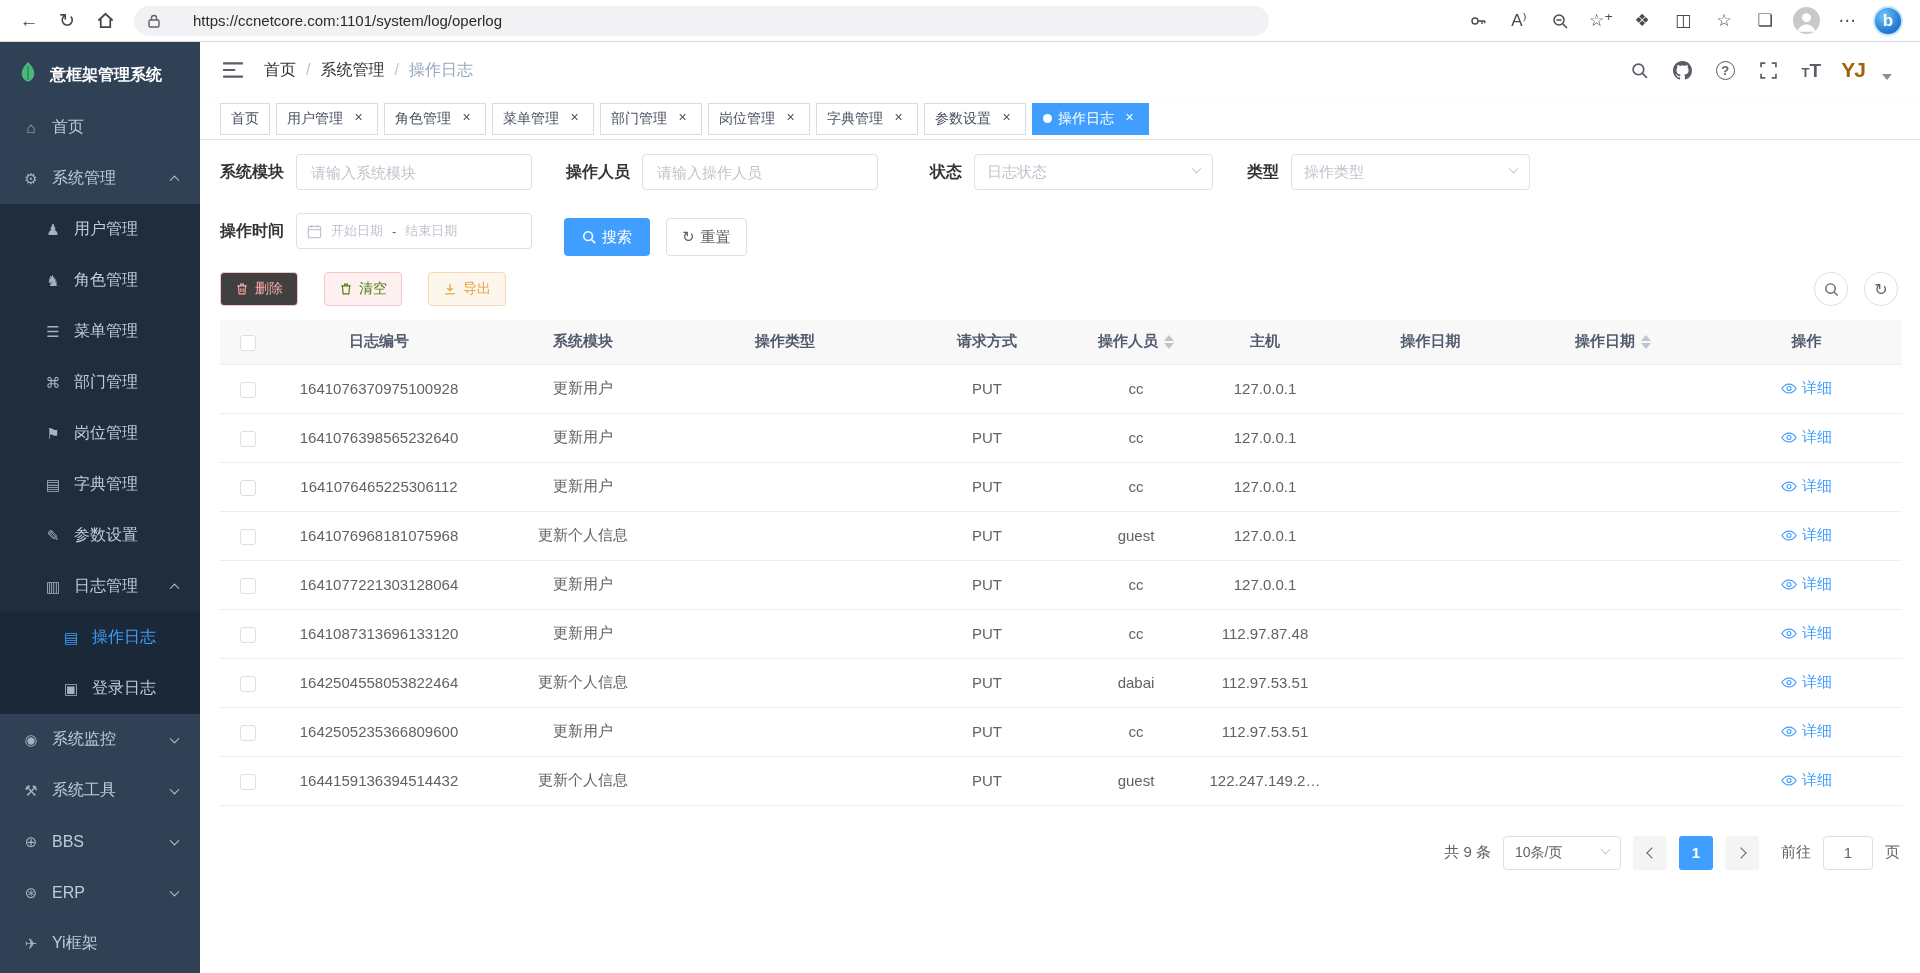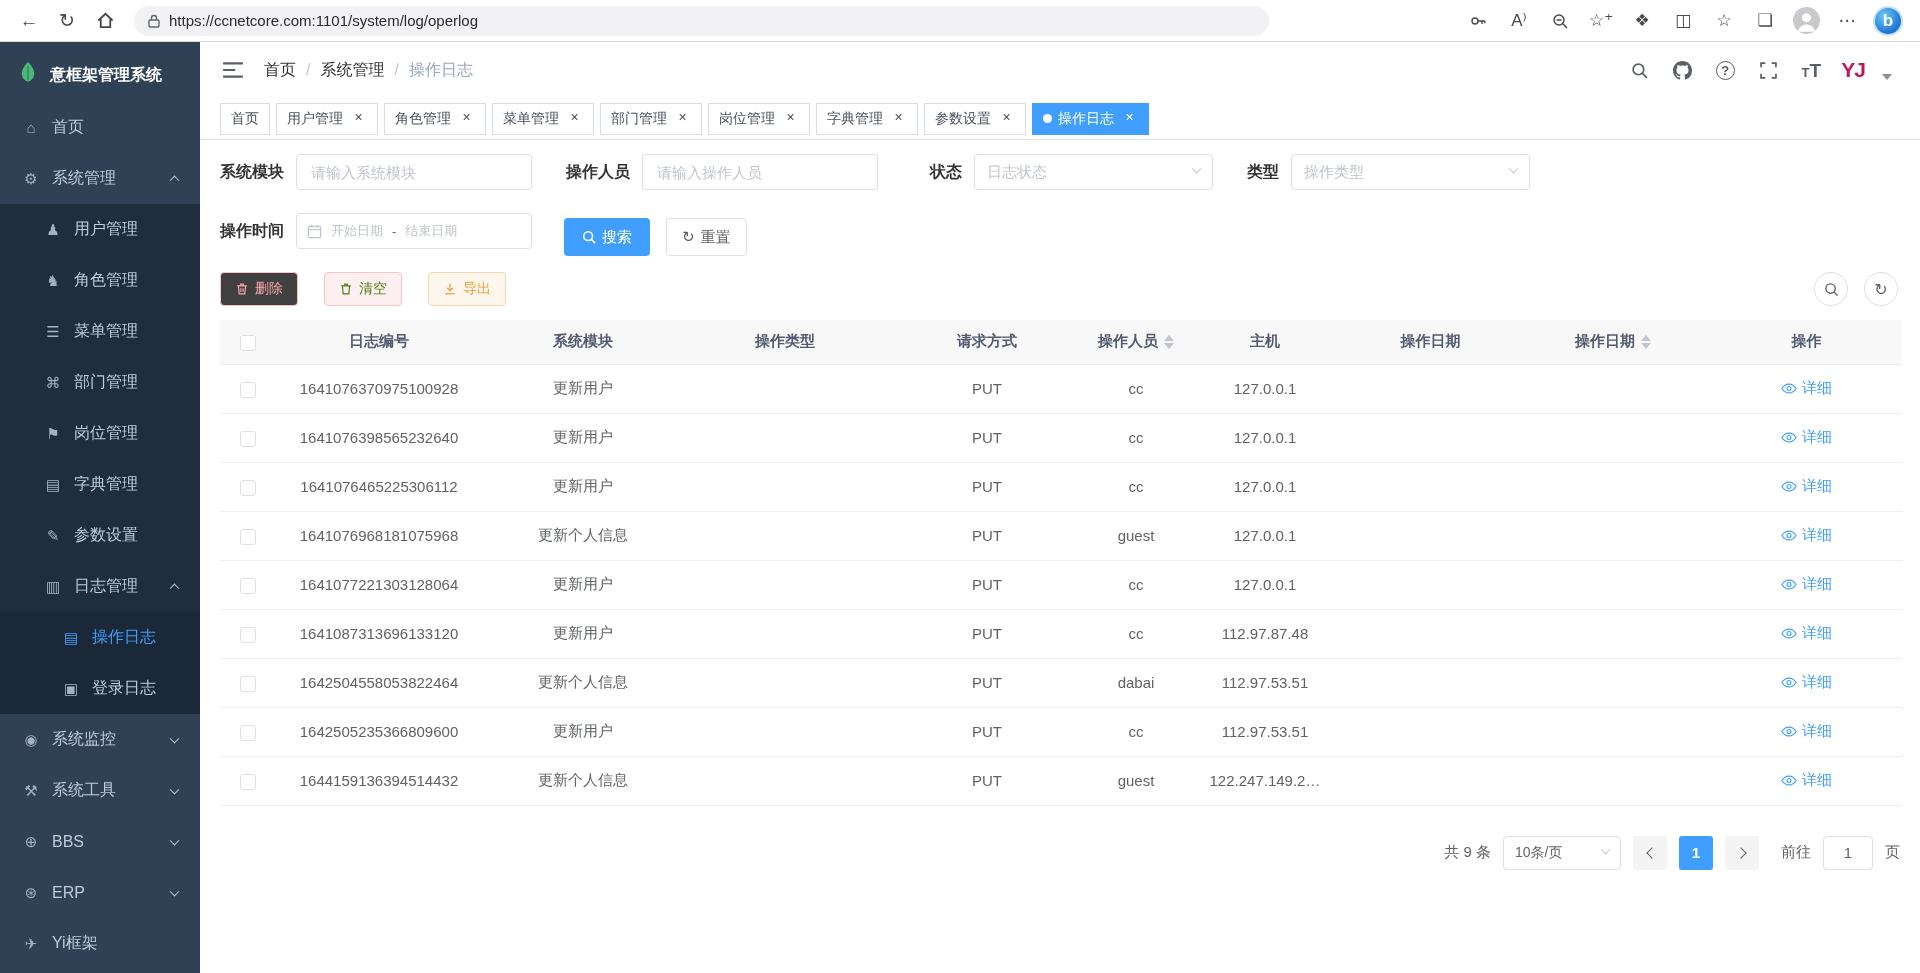--- a/index.html
+++ b/index.html
@@ -3,21 +3,21 @@
 <meta charset="utf-8">
 <style>
   * { box-sizing: border-box; margin: 0; padding: 0; }
   html, body { width: 1920px; height: 973px; overflow: hidden; }
   body { font-family: "Liberation Sans", "DejaVu Sans", sans-serif; background: #fff; position: relative; }
 
   
   .browser { height: 42px; width: 100%; background: #fff; border-bottom: 1px solid #d9d9d9; display: flex; align-items: center; padding: 0 10px; }
   .b-icon { width: 38px; height: 34px; display: flex; align-items: center; justify-content: center; font-size: 19px; color: #474747; border-radius: 6px; cursor: pointer; }
   .address-bar { width: 1135px; height: 30px; margin-left: 10px; background: #f2f2f5; border-radius: 15px; display: flex; align-items: center; padding: 0 14px; gap: 9px; cursor: text; }
-  .url { font-size: 15px; color: #2b2b2b; white-space: nowrap; }
+  .url { font-size: 15px; color: #2b2b2b; white-space: nowrap; margin-left: 24px; }
   .b-right { margin-left: auto; display: flex; align-items: center; gap: 9px; padding-right: 6px; }
   .b-ricon { min-width: 32px; height: 32px; display: flex; align-items: center; justify-content: center; font-size: 17px; color: #4a4a4a; border-radius: 6px; cursor: pointer; }
   .avatar-circle { width: 27px; height: 27px; border-radius: 50%; overflow: hidden; background: #c9c9cd; display: flex; align-items: flex-end; justify-content: center; }
   .bing-circle { width: 30px; height: 30px; border-radius: 50%; background: radial-gradient(circle at 35% 30%, #6ec6f5, #1f74d4 70%); color: #fff; font-weight: bold; font-size: 17px; display: flex; align-items: center; justify-content: center; border: 2px solid #bfe3f8; }
 
   
   .app { position: absolute; top: 42px; left: 0; right: 0; bottom: 0; display: flex; }
   .sidebar { width: 200px; background: #304156; height: 100%; flex-shrink: 0; overflow: hidden; }
   .main { flex: 1; display: flex; flex-direction: column; background: #fff; overflow: hidden; }
 
@@ -40,21 +40,21 @@
   .hamburger { width: 30px; height: 30px; display: flex; align-items: center; justify-content: center; cursor: pointer; }
   .breadcrumb { margin-left: 16px; display: flex; align-items: center; gap: 10px; font-size: 16px; }
   .crumb { color: #303133; cursor: pointer; }
   .crumb.current { color: #97a8be; cursor: default; }
   .crumb-sep { color: #c0c4cc; }
   .nav-right { margin-left: auto; display: flex; align-items: center; gap: 17px; color: #5a5e66; }
   .nav-ricon { width: 26px; height: 26px; display: flex; align-items: center; justify-content: center; cursor: pointer; }
   .help-circle { width: 19px; height: 19px; border: 1.7px solid #5a5e66; border-radius: 50%; font-size: 13px; font-weight: bold; display: flex; align-items: center; justify-content: center; }
   .tt { font-size: 13px; font-weight: bold; display: flex; align-items: flex-end; }
   .tt .tt-big { font-size: 19px; line-height: 1; }
-  .yj-logo { font-size: 21px; font-weight: 900; color: #be185d; letter-spacing: -1px; cursor: pointer; }
+  .yj-logo { font-size: 21px; font-weight: 900; color: #a16207; letter-spacing: -1px; cursor: pointer; }
   .nav-caret { width: 0; height: 0; border-left: 5px solid transparent; border-right: 5px solid transparent; border-top: 6px solid #8a8f97; margin-top: 14px; }
 
   
   .tags-bar { height: 42px; display: flex; align-items: center; padding-left: 20px; gap: 6px; border-bottom: 1px solid #e2e5ea; box-shadow: 0 1px 3px rgba(0,0,0,.08); flex-shrink: 0; background: #fff; }
   .tag { height: 32px; display: inline-flex; align-items: center; padding: 0 10px; border: 1px solid #d8dce5; background: #fff; color: #495060; font-size: 14px; cursor: pointer; }
   .tag .dot { width: 9px; height: 9px; border-radius: 50%; background: #fff; margin-right: 6px; }
   .tag.active { background: #409EFF; border-color: #409EFF; color: #fff; }
   .tag .close { margin-left: 7px; width: 17px; height: 17px; line-height: 15px; text-align: center; border-radius: 50%; font-size: 14px; }
 
   

